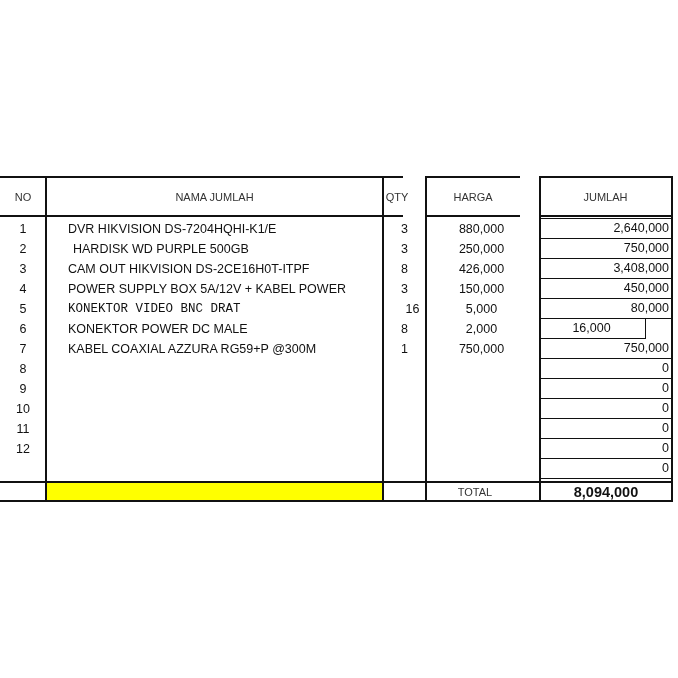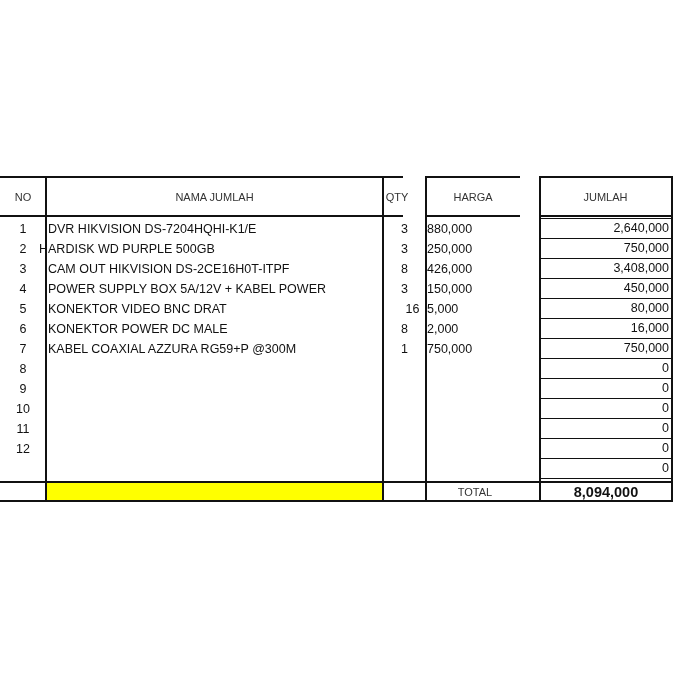--- a/index.html
+++ b/index.html
@@ -4,23 +4,23 @@
   <style>
     html, body { margin:0; padding:0; background:#ffffff; }
     body { width:678px; height:678px; position:relative; overflow:hidden;
       font-family:"Liberation Sans", "DejaVu Sans", sans-serif; color:#111; }
     .sheet { position:absolute; left:0; top:176px; width:673px; }
     .hdr { position:absolute; top:0; height:41px; border-top:2px solid #111; border-bottom:2px solid #111; box-sizing:border-box;
       display:flex; align-items:center; justify-content:center; font-size:11px; color:#333; }
     .vline { position:absolute; width:2px; background:#111; }
     .cell { position:absolute; height:20px; line-height:20px; font-size:12.5px; box-sizing:border-box; white-space:nowrap; }
     .no { text-align:center; }
-    .name { padding-left:1px; }
+    .name { padding-left:1px;margin-left:20px; }
     .qty { text-align:center; }
-    .harga { text-align:left; padding-right:3px; }
+    .harga { text-align:center; padding-right:3px; }
     .jumlah { text-align:right; padding-right:3px; border:1.5px solid #111; border-top:none; line-height:19px; }
     .jumlah.first { border-top:1.5px solid #111; }
     .totalrow { position:absolute; height:21px; border-top:2px solid #111; border-bottom:2px solid #111; box-sizing:border-box; }
     .yellow { background:#ffff00; }
     .totallabel { font-size:11px; color:#333; text-align:center; line-height:18px; }
     .totalvalue { font-size:14.5px; font-weight:bold; text-align:center; line-height:18px; }
   </style>
 </head>
 <body>
 
@@ -48,44 +48,44 @@
   <div class="vline" style="left:539px;top:0;height:326px;"></div>
   <div class="vline" style="left:671px;top:0;height:326px;"></div>
 
   <div id="rows">
       <div class="cell no" style="left: 0px; top: 43px; width: 46px;">1</div>
       <div class="cell name" style="left: 47px; top: 43px; width: 335px;">DVR HIKVISION DS-7204HQHI-K1/E</div>
       <div class="cell qty" style="left: 384px; top: 43px; width: 41px;">3</div>
       <div class="cell harga" style="left: 427px; top: 43px; width: 112px;">880,000</div>
       <div class="cell jumlah first" style="left: 540px; top: 42px; width: 133px; height: 21px;">2,640,000</div>
       <div class="cell no" style="left: 0px; top: 63px; width: 46px;">2</div>
-      <div class="cell name" style="left: 38px; top: 63px; width: 335px;">HARDISK WD PURPLE 500GB</div>
+      <div class="cell name" style="left: 52px; top: 63px; width: 335px;">HARDISK WD PURPLE 500GB</div>
       <div class="cell qty" style="left: 384px; top: 63px; width: 41px;">3</div>
       <div class="cell harga" style="left: 427px; top: 63px; width: 112px;">250,000</div>
       <div class="cell jumlah" style="left: 540px; top: 63px; width: 133px;">750,000</div>
       <div class="cell no" style="left: 0px; top: 83px; width: 46px;">3</div>
       <div class="cell name" style="left: 47px; top: 83px; width: 335px;">CAM OUT HIKVISION DS-2CE16H0T-ITPF</div>
       <div class="cell qty" style="left: 384px; top: 83px; width: 41px;">8</div>
       <div class="cell harga" style="left: 427px; top: 83px; width: 112px;">426,000</div>
       <div class="cell jumlah" style="left: 540px; top: 83px; width: 133px;">3,408,000</div>
       <div class="cell no" style="left: 0px; top: 103px; width: 46px;">4</div>
       <div class="cell name" style="left: 47px; top: 103px; width: 335px;">POWER SUPPLY BOX 5A/12V + KABEL POWER</div>
       <div class="cell qty" style="left: 384px; top: 103px; width: 41px;">3</div>
       <div class="cell harga" style="left: 427px; top: 103px; width: 112px;">150,000</div>
       <div class="cell jumlah" style="left: 540px; top: 103px; width: 133px;">450,000</div>
       <div class="cell no" style="left: 0px; top: 123px; width: 46px;">5</div>
-      <div class="cell name" style="left: 47px; top: 123px; width: 299px;">KONEKTOR VIDEO BNC DRAT</div>
+      <div class="cell name" style="left: 47px; top: 123px; width: 299px; font-family: Liberation Mono, monospace;">KONEKTOR VIDEO BNC DRAT</div>
       <div class="cell qty" style="left: 384px; top: 123px; width: 57px;">16</div>
       <div class="cell harga" style="left: 427px; top: 123px; width: 112px;">5,000</div>
       <div class="cell jumlah" style="left: 540px; top: 123px; width: 133px;">80,000</div>
       <div class="cell no" style="left: 0px; top: 143px; width: 46px;">6</div>
       <div class="cell name" style="left: 47px; top: 143px; width: 335px;">KONEKTOR POWER DC MALE</div>
       <div class="cell qty" style="left: 384px; top: 143px; width: 41px;">8</div>
       <div class="cell harga" style="left: 427px; top: 143px; width: 112px;">2,000</div>
-      <div class="cell jumlah" style="left: 540px; top: 143px; width: 133px;">16,000</div>
+      <div class="cell jumlah" style="left: 540px; top: 143px; width: 106px; text-align: center;">16,000</div>
       <div class="cell no" style="left: 0px; top: 163px; width: 46px;">7</div>
       <div class="cell name" style="left: 47px; top: 163px; width: 335px;">KABEL COAXIAL AZZURA RG59+P @300M</div>
       <div class="cell qty" style="left: 384px; top: 163px; width: 41px;">1</div>
       <div class="cell harga" style="left: 427px; top: 163px; width: 112px;">750,000</div>
       <div class="cell jumlah" style="left: 540px; top: 163px; width: 133px;">750,000</div>
       <div class="cell no" style="left: 0px; top: 183px; width: 46px;">8</div>
       <div class="cell name" style="left: 47px; top: 183px; width: 335px;"></div>
       <div class="cell qty" style="left: 384px; top: 183px; width: 41px;"></div>
       <div class="cell harga" style="left: 427px; top: 183px; width: 112px;"></div>
       <div class="cell jumlah" style="left: 540px; top: 183px; width: 133px;">0</div>

